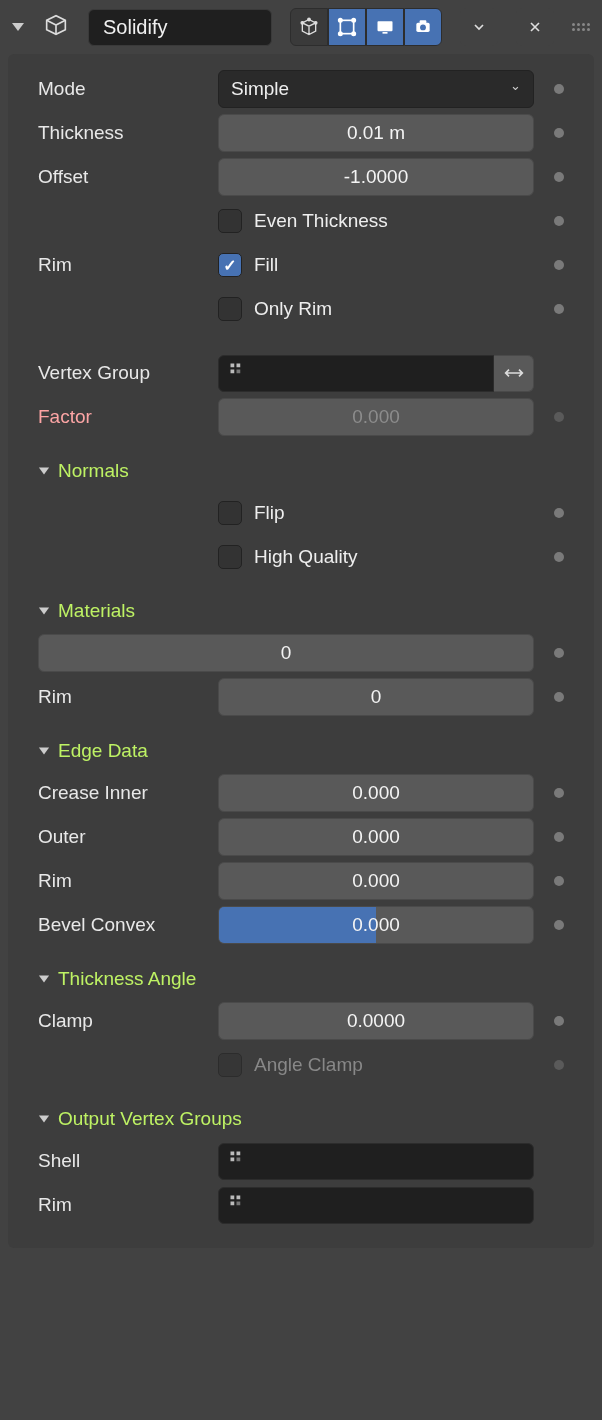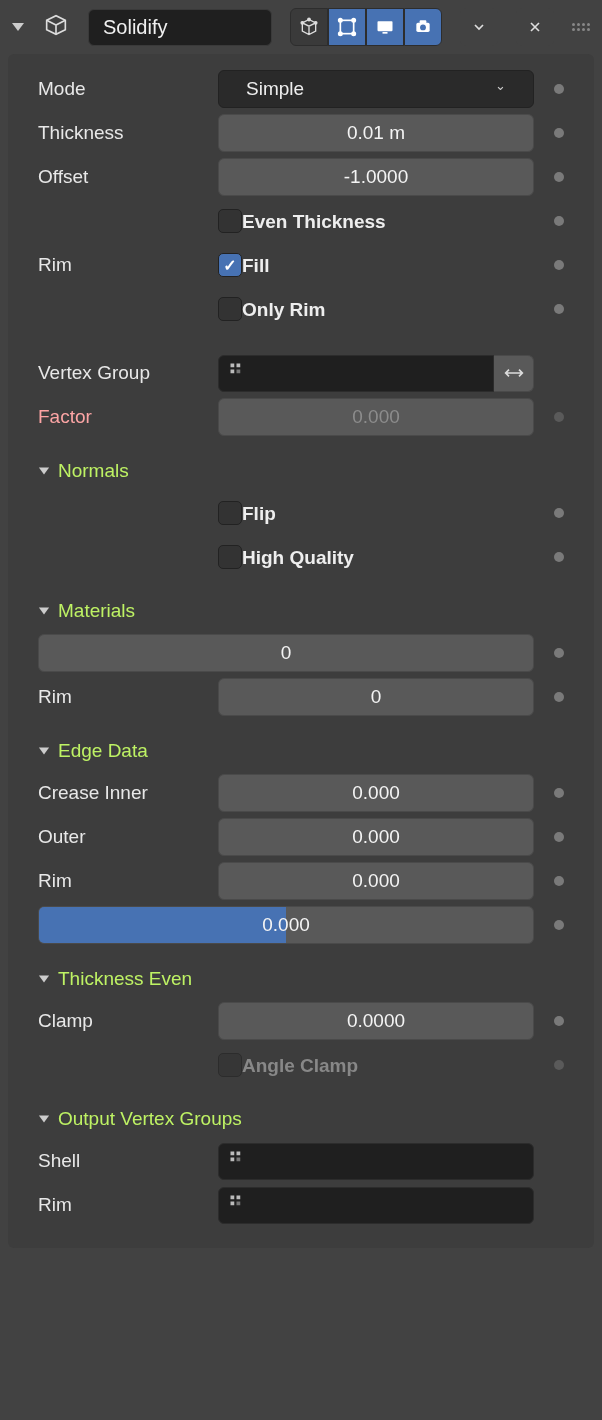--- a/index.html
+++ b/index.html
@@ -22,30 +22,30 @@
 
   
   .body { padding: 10px 30px 18px 30px; background:#3d3d3d; margin: 4px; border-radius:6px; }
   .row { display:flex; align-items:center; gap:10px; margin:6px 0; min-height:38px; }
   .lbl { width:170px; color:#e8e8e8; font-size:19px; }
   .lbl.dim { color:#fca5a5; }
   .ctrl { flex:1; }
   .pin { width:10px; height:10px; background:#7a7a7a; border-radius:50%; margin-left:10px; flex:none; }
   .pin.dim { background:#5a5a5a; }
 
-  .dropdown { background:#2a2a2a; border:1px solid #222; border-radius:6px; padding:7px 27px; color:#eee; display:flex; align-items:flex-start; justify-content:space-between; width:100%; }
+  .dropdown { background:#2a2a2a; border:1px solid #222; border-radius:6px; padding:7px 12px; color:#eee; display:flex; align-items:flex-start; justify-content:space-between; width:100%; }
   .dropdown .chev{font-size:13px;color:#ccc;}
 
   .numfield { background:#595959; border:1px solid #4a4a4a; border-radius:6px; padding:7px 0; text-align:center; color:#f4f4f4; width:100%; position:relative; }
   .numfield.dim { color:#8c8c8c; }
   .numfield.hl { background:#595959; }
   .numfield.hl::before{content:"";position:absolute;left:0;top:0;bottom:0;width:50%;background:#4772b3;border-radius:5px 0 0 5px;}
   .numfield.hl span{position:relative;}
 
-  .checkrow { display:flex; align-items:flex-end; gap:0;font-weight:bold; }
+  .checkrow { display:flex; align-items:center; gap:12px; }
   .chk { width:24px; height:24px; background:#333; border:1px solid #222; border-radius:5px; display:flex; align-items:center; justify-content:center; flex:none; }
   .chk.on { background:#4772b3; }
   .chk.on::after{content:"✓"; color:#fff; font-size:16px; font-weight:bold;}
   .chklabel { color:#eee; font-size:19px; }
   .chklabel.dim { color:#888; }
 
   .vgroup { display:flex; width:100%; }
   .vgroup .field { flex:1; background:#1f1f1f; border:1px solid #2c2c2c; border-radius:6px 0 0 6px; padding:6px 10px; display:flex; align-items:center; }
   .vgroup .field.single{border-radius:6px;}
   .vgroup .swap { width:40px; background:#595959; border:1px solid #4a4a4a; border-left:none; border-radius:0 6px 6px 0; display:flex; align-items:center; justify-content:center; color:#ddd; }
@@ -278,29 +278,30 @@
       <div class="pin"></div>
     </div>
     <div class="row">
       <div class="lbl">Rim</div>
       <div class="ctrl">
           <div class="numfield">0.000</div>
         </div>
       <div class="pin"></div>
     </div>
     <div class="row">
+      <div class="lbl">Bevel Convex</div>
       <div class="ctrl">
           <div class="numfield hl"><span>0.000</span></div>
         </div>
       <div class="pin"></div>
     </div>
 
     <div class="subhdr">
       <div class="tri"></div>
-      <span>Thickness Even</span>
+      <span>Thickness Angle</span>
     </div>
 
     <div class="row">
       <div class="lbl">Clamp</div>
       <div class="ctrl">
           <div class="numfield">0.0000</div>
         </div>
       <div class="pin"></div>
     </div>
 

